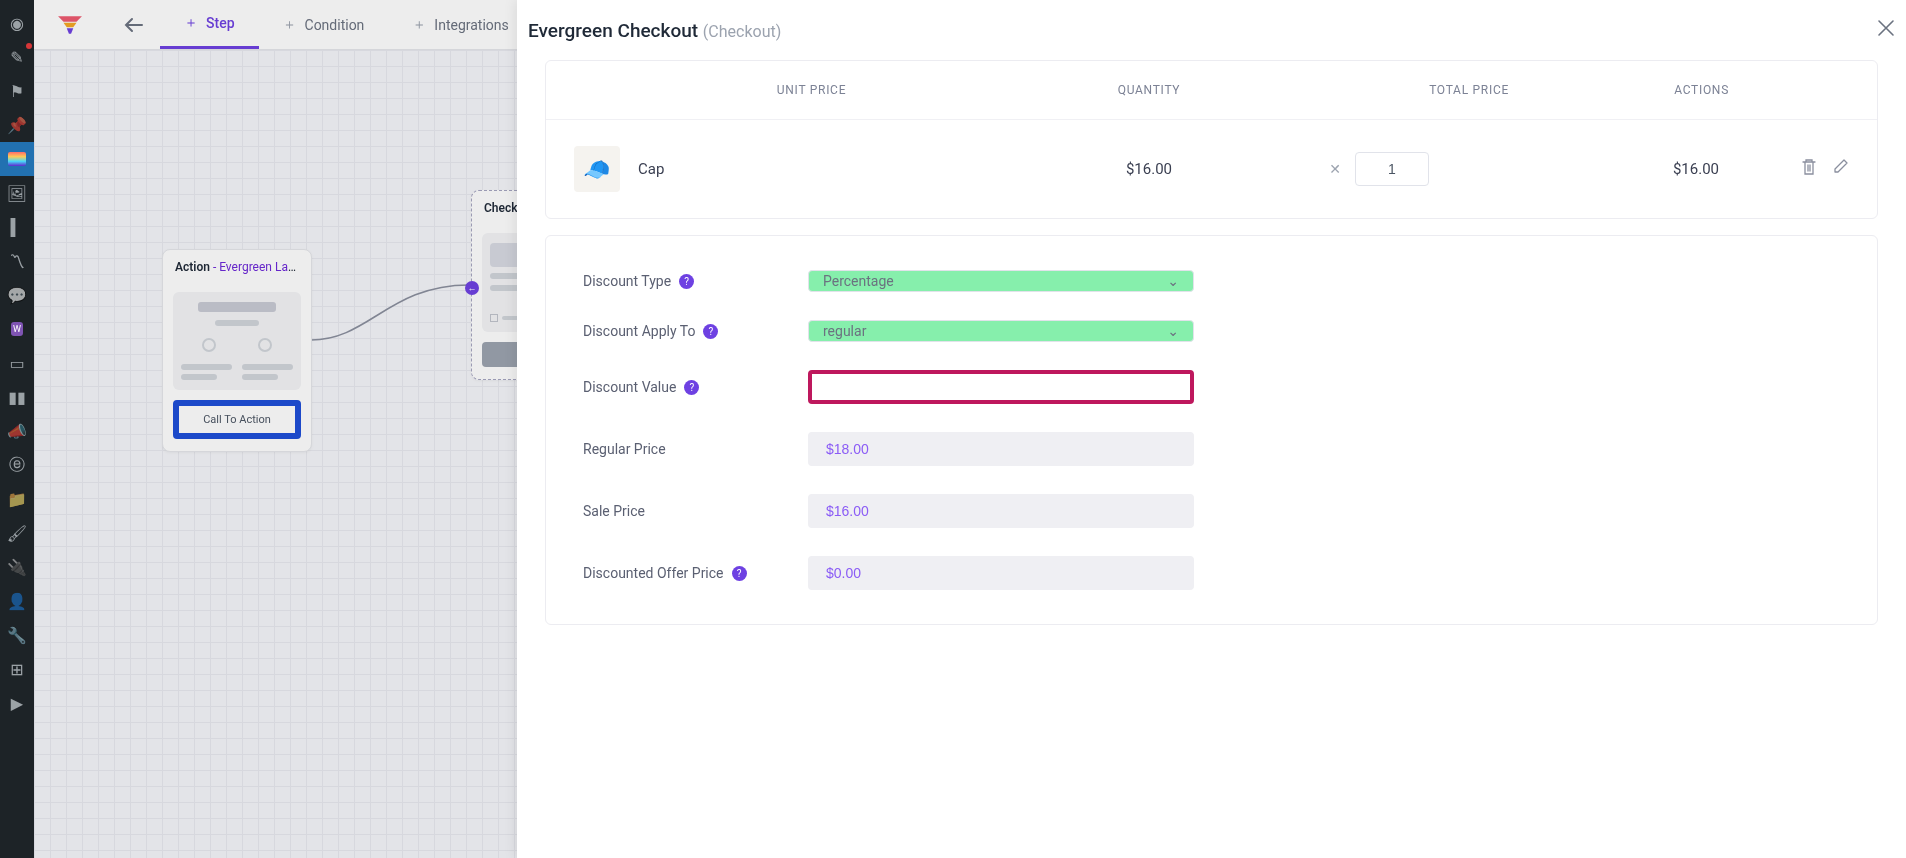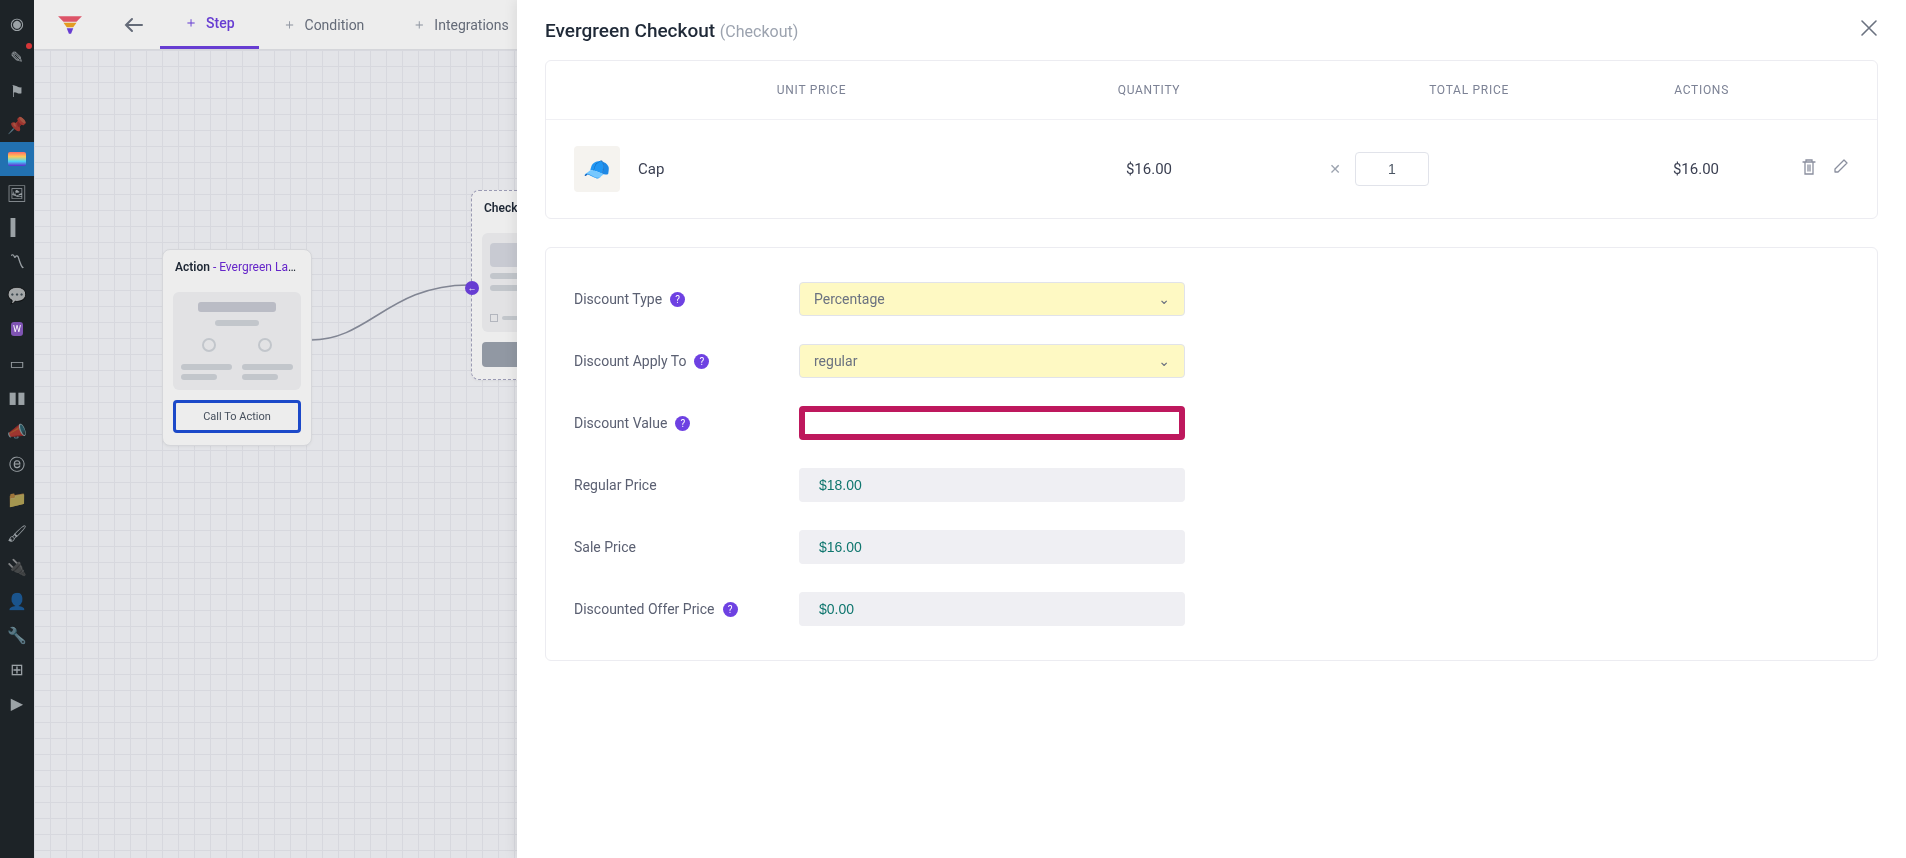--- a/index.html
+++ b/index.html
@@ -38,39 +38,39 @@
   .node-header { padding:10px 12px; font-size:12px; color:#1f2937; white-space:nowrap; overflow:hidden; text-overflow:ellipsis;}
   .node-header .sub { color:#6d28d9; font-weight:400;}
   .node-header .bold { font-weight:600;}
   .node-body { padding:8px 10px 12px; }
   .mock-card { background:#f3f4f6; border-radius:6px; padding:10px 8px; display:flex; flex-direction:column; gap:8px; align-items:stretch;}
   .mock-line { height:6px; background:#d1d5db; border-radius:3px;}
   .mock-line.short { width:40%; margin:0 auto;}
   .mock-line.med { width:70%; margin:0 auto;}
   .mock-dots { display:flex; justify-content:space-around; margin:4px 0;}
   .mock-dot { width:14px; height:14px; border:2px solid #d1d5db; border-radius:50%;}
-  .node-cta { margin-top:10px; border:3px solid #1d4ed8; border-radius:4px; text-align:center; font-size:11px; padding:7px 0; color:#4b5563;}
+  .node-cta { margin-top:10px; border:6px solid #1d4ed8; border-radius:4px; text-align:center; font-size:11px; padding:7px 0; color:#4b5563;}
   .node-conn { position:absolute; width:14px;height:14px; background:#6e41e2; border-radius:50%; left:-7px; top:90px; display:flex;align-items:center;justify-content:center;}
   .node-conn::after{content:"←"; color:#fff; font-size:9px;}
 
   .mock-order-row { display:flex; align-items:center; gap:6px; font-size:10px; color:#10b981; justify-content:center;}
   .mock-check { width:10px;height:10px;border:1.5px solid #10b981;border-radius:50%; display:inline-flex;align-items:center;justify-content:center; font-size:7px; color:#10b981;}
   .mock-checkbox-row { display:flex; gap:4px; align-items:center;}
   .mock-checkbox { width:8px;height:8px;border:1px solid #c0c4cc;}
 
   .node-cta-dark { background:#9ca3af; color:#fff; font-size:10px; border:none;}
 
   svg.connector { position:absolute; left:255px; top:205px; overflow:visible; pointer-events:none;}
 
   
   .dimmer { position:absolute; left:34px; top:0; width:483px; height:858px; background:rgba(20,22,30,0.08); pointer-events:none;}
 
   
   .panel { position:absolute; right:0; top:0; width:1389px; height:858px; background:#fff; box-shadow:-2px 0 12px rgba(0,0,0,0.08); display:flex; flex-direction:column;}
-  .panel-hd { height:60px; display:flex; align-items:center; padding:0 28px; }
+  .panel-hd { height:60px; display:flex; align-items:center; padding:0 11px; }
   .panel-title { font-size:19px; color:#1f2937; font-weight:500;}
   .panel-title .muted { color:#9ca3af; font-weight:400; font-size:16px;}
   .panel-close { margin-left:auto; cursor:pointer;}
 
   .panel-body { flex:1; overflow-y:auto; padding: 0 28px 40px;}
   .card { border:1px solid #ececf1; border-radius:6px; background:#fff;}
 
   .prod-table-hd { display:grid; grid-template-columns: 1fr 200px 260px 220px 120px; padding:22px 28px; font-size:12px; letter-spacing:0.06em; color:#7c8295;}
   .prod-table-hd .c { text-align:center;}
   .prod-table-hd .r { text-align:right;}
@@ -80,28 +80,28 @@
   .qty-wrap { display:flex; align-items:center; justify-content:center; gap:14px;}
   .qty-x { color:#9ca3af; font-size:14px;}
   .qty-input { width:74px; height:34px; border:1px solid #e1e3ea; border-radius:4px; text-align:center; font-size:14px; color:#4b5563;}
   .price-cell { text-align:center; color:#3a3f51; font-size:15px;}
   .total-cell { text-align:right; color:#3a3f51; font-size:15px; padding-right:10px;}
   .actions-cell { display:flex; justify-content:flex-end; gap:16px;}
   .icon-btn { cursor:pointer; color:#8a8f9e;}
 
   .total-row { padding:20px 36px; text-align:right; font-size:13px; letter-spacing:0.06em; color:#3a3f51; border-top:1px solid #f0f0f4;}
 
-  .form-card { margin-top:28px; padding:20px 0;}
+  .form-card { margin-top:16px; padding:20px 9px;}
   .form-row { display:flex; align-items:center; padding:14px 28px;}
   .form-label { width:225px; font-size:14px; color:#5b6072; display:flex; align-items:center; gap:8px;}
   .help-ico { width:15px;height:15px;border-radius:50%; background:#6e41e2; color:#fff; font-size:10px; display:inline-flex; align-items:center; justify-content:center; cursor:help;}
   .form-control-wrap { width:386px;}
-  .select { width:100%; height:34px; border:1px solid #e1e3ea; border-radius:4px; background:#fef9c3; display:flex; align-items:center; justify-content:space-between; padding:0 14px; font-size:14px; color:#6b7280; cursor:pointer;}
+  .select { width:100%; height:22px; border:1px solid #e1e3ea; border-radius:4px; background:#86efac; display:flex; align-items:center; justify-content:space-between; padding:0 14px; font-size:14px; color:#6b7280; cursor:pointer;}
   .chev { color:#6b7280;}
-  .text-input { width:100%; height:34px; border:6px solid #be185d; border-radius:4px; padding:0 14px; font-size:14px; color:#0f766e;}
+  .text-input { width:100%; height:34px; border:4px solid #be185d; border-radius:4px; padding:0 14px; font-size:14px; color:#8b5cf6;}
   .text-input.readonly { background:#efeff3; border-color:#efeff3;}
 
 </style>
 </head>
 <body>
 
 <div class="sidebar">
   <div class="sidebar-item">
       <span class="ico">◉</span>
     </div>

